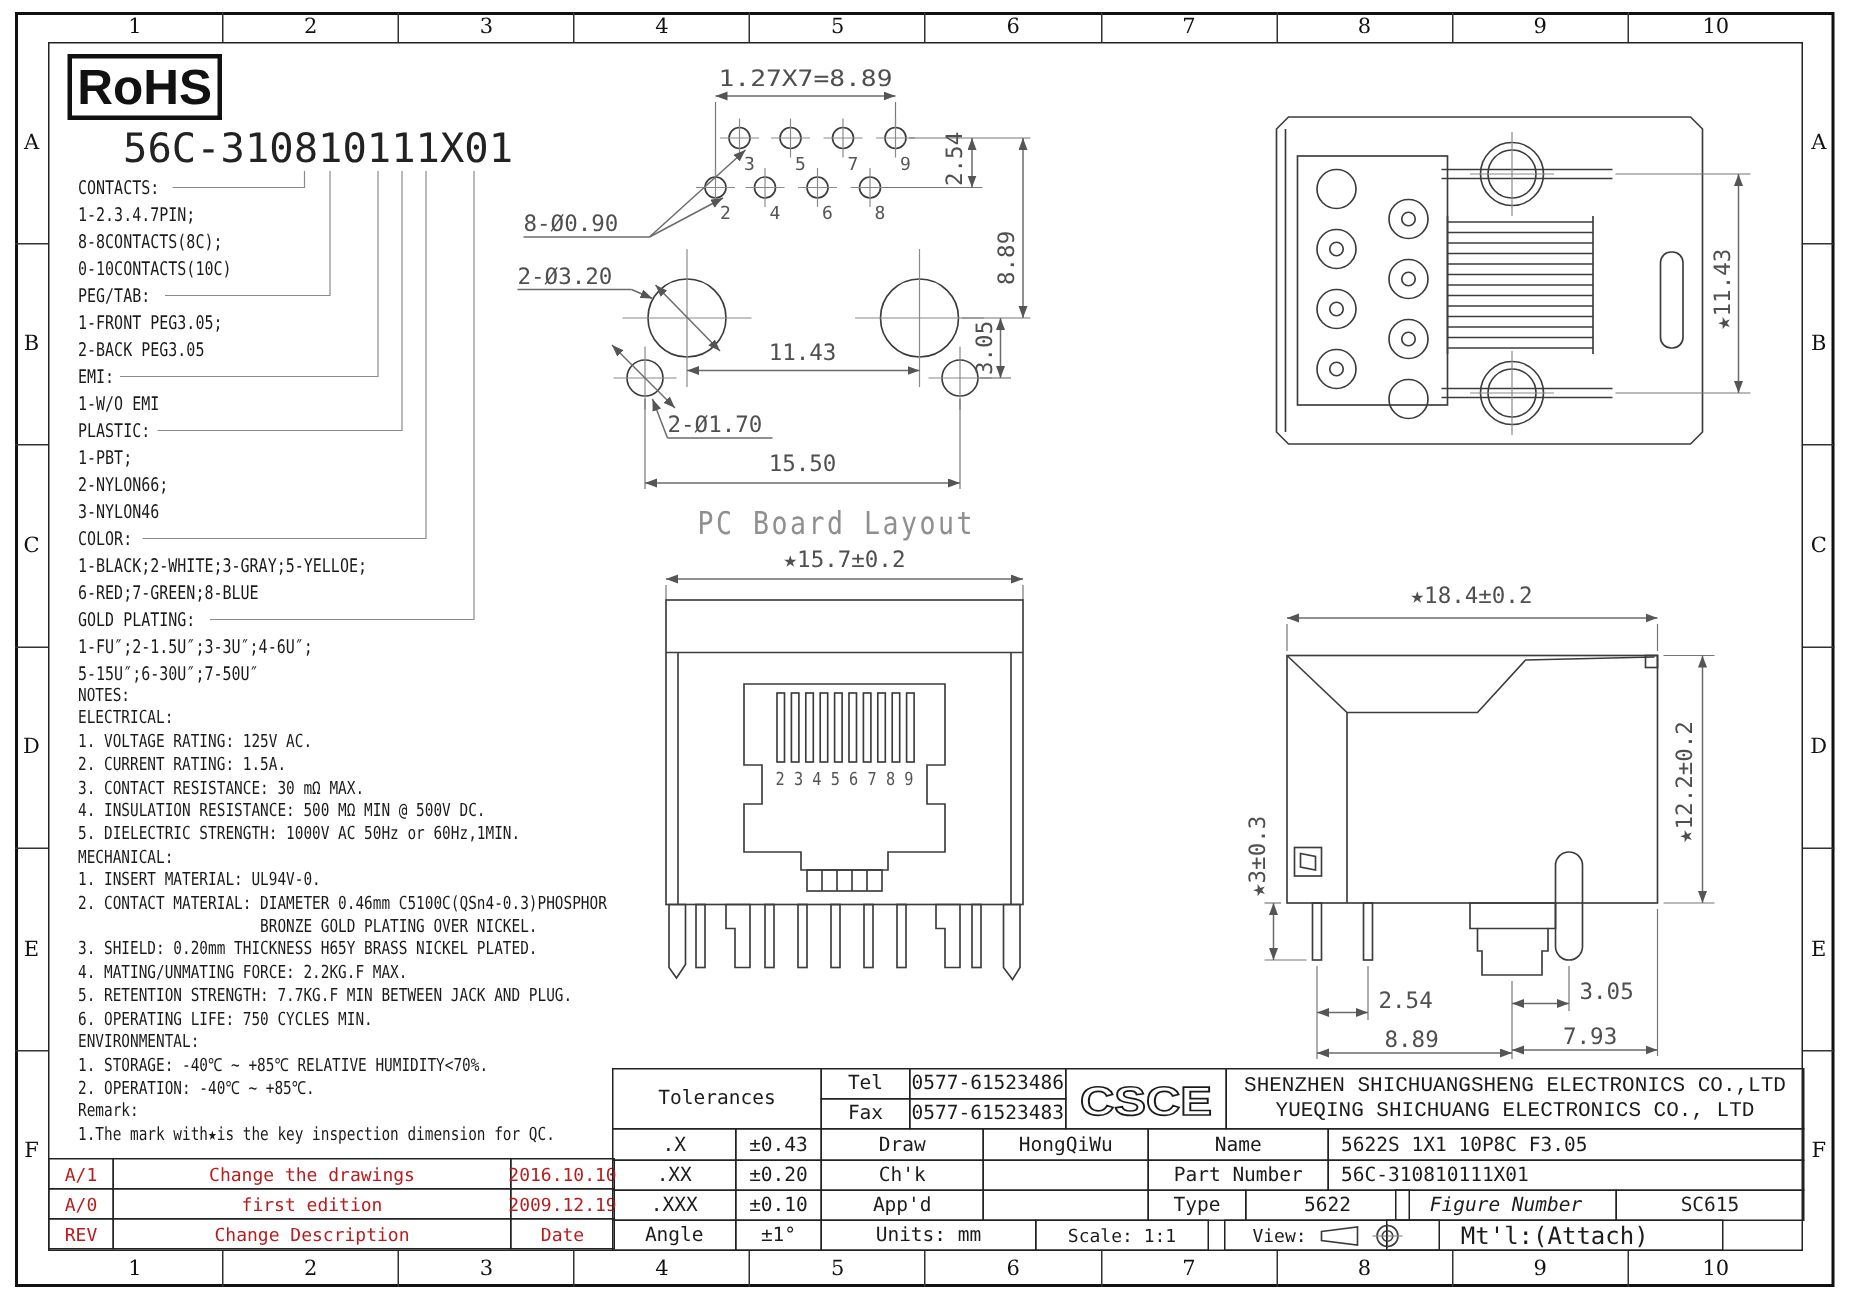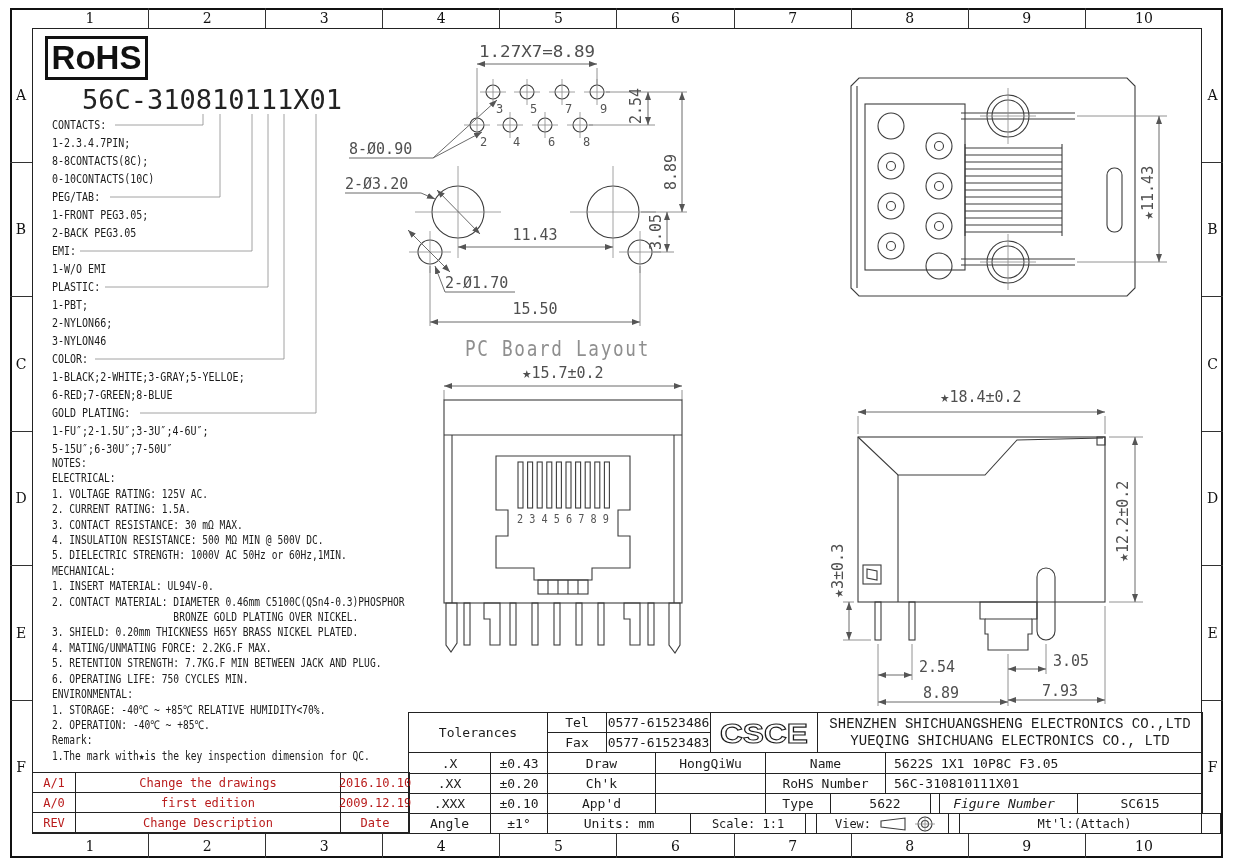--- a/index.html
+++ b/index.html
@@ -474,21 +474,21 @@
   <div class="tbc" style="left:82px;top:40px;width:58px;height:22px;">±0.43</div>
   <div class="tbc" style="left:139px;top:40px;width:109px;height:22px;">Draw</div>
   <div class="tbc" style="left:247px;top:40px;width:111px;height:22px;">HongQiWu</div>
   <div class="tbc" style="left:357px;top:40px;width:121px;height:22px;">Name</div>
   <div class="tbc tl" style="left:477px;top:40px;width:318px;height:22px;">5622S 1X1 10P8C F3.05</div>
 
   <div class="tbc" style="left:0;top:61px;width:83px;height:21px;">.XX</div>
   <div class="tbc" style="left:82px;top:61px;width:58px;height:21px;">±0.20</div>
   <div class="tbc" style="left:139px;top:61px;width:109px;height:21px;">Ch'k</div>
   <div class="tbc" style="left:247px;top:61px;width:111px;height:21px;"></div>
-  <div class="tbc" style="left:357px;top:61px;width:121px;height:21px;">RoHS Number</div>
+  <div class="tbc" style="left:357px;top:61px;width:121px;height:21px;">Part Number</div>
   <div class="tbc tl" style="left:477px;top:61px;width:318px;height:21px;">56C-310810111X01</div>
 
   <div class="tbc" style="left:0;top:81px;width:83px;height:21px;">.XXX</div>
   <div class="tbc" style="left:82px;top:81px;width:58px;height:21px;">±0.10</div>
   <div class="tbc" style="left:139px;top:81px;width:109px;height:21px;">App'd</div>
   <div class="tbc" style="left:247px;top:81px;width:111px;height:21px;"></div>
   <div class="tbc" style="left:357px;top:81px;width:66px;height:21px;">Type</div>
   <div class="tbc" style="left:422px;top:81px;width:110px;height:21px;">5622</div>
   <div class="tbc" style="left:522px;top:81px;width:148px;height:21px;font-style:italic;">Figure Number</div>
   <div class="tbc" style="left:669px;top:81px;width:126px;height:21px;">SC615</div>
@@ -500,21 +500,21 @@
   <div class="tbc" style="left:408px;top:101px;width:144px;height:21px;gap:8px;font-size:12px;">
     <span>View:</span>
     <svg width="62" height="16" style="position:static;">
       <path d="M2,5 L26,2 V14 L2,11 Z" class="ol"></path>
       <circle cx="46" cy="8" r="7" class="ol"></circle>
       <circle cx="46" cy="8" r="3.5" class="ol"></circle>
       <line x1="36" y1="8" x2="56" y2="8" class="thin"></line>
       <line x1="46" y1="0" x2="46" y2="16" class="thin"></line>
     </svg>
   </div>
-  <div class="tbc" style="left:540px;top:101px;width:273px;height:21px;font-size:12px;">Mt'l:(Attach)</div>
+  <div class="tbc" style="left:516px;top:101px;width:225px;height:21px;font-size:16px;">Mt'l:(Attach)</div>
 </div>
 
 <style>
   .rev-row{position:relative;height:20px;}
   .rev-row .rv-a{left:0;top:0;width:44px;height:21px;}
   .rev-row .rv-b{left:43px;top:0;width:266px;height:21px;}
   .rev-row .rv-c{left:308px;top:0;width:70px;height:21px;}
 </style>
 
 </body></html>

